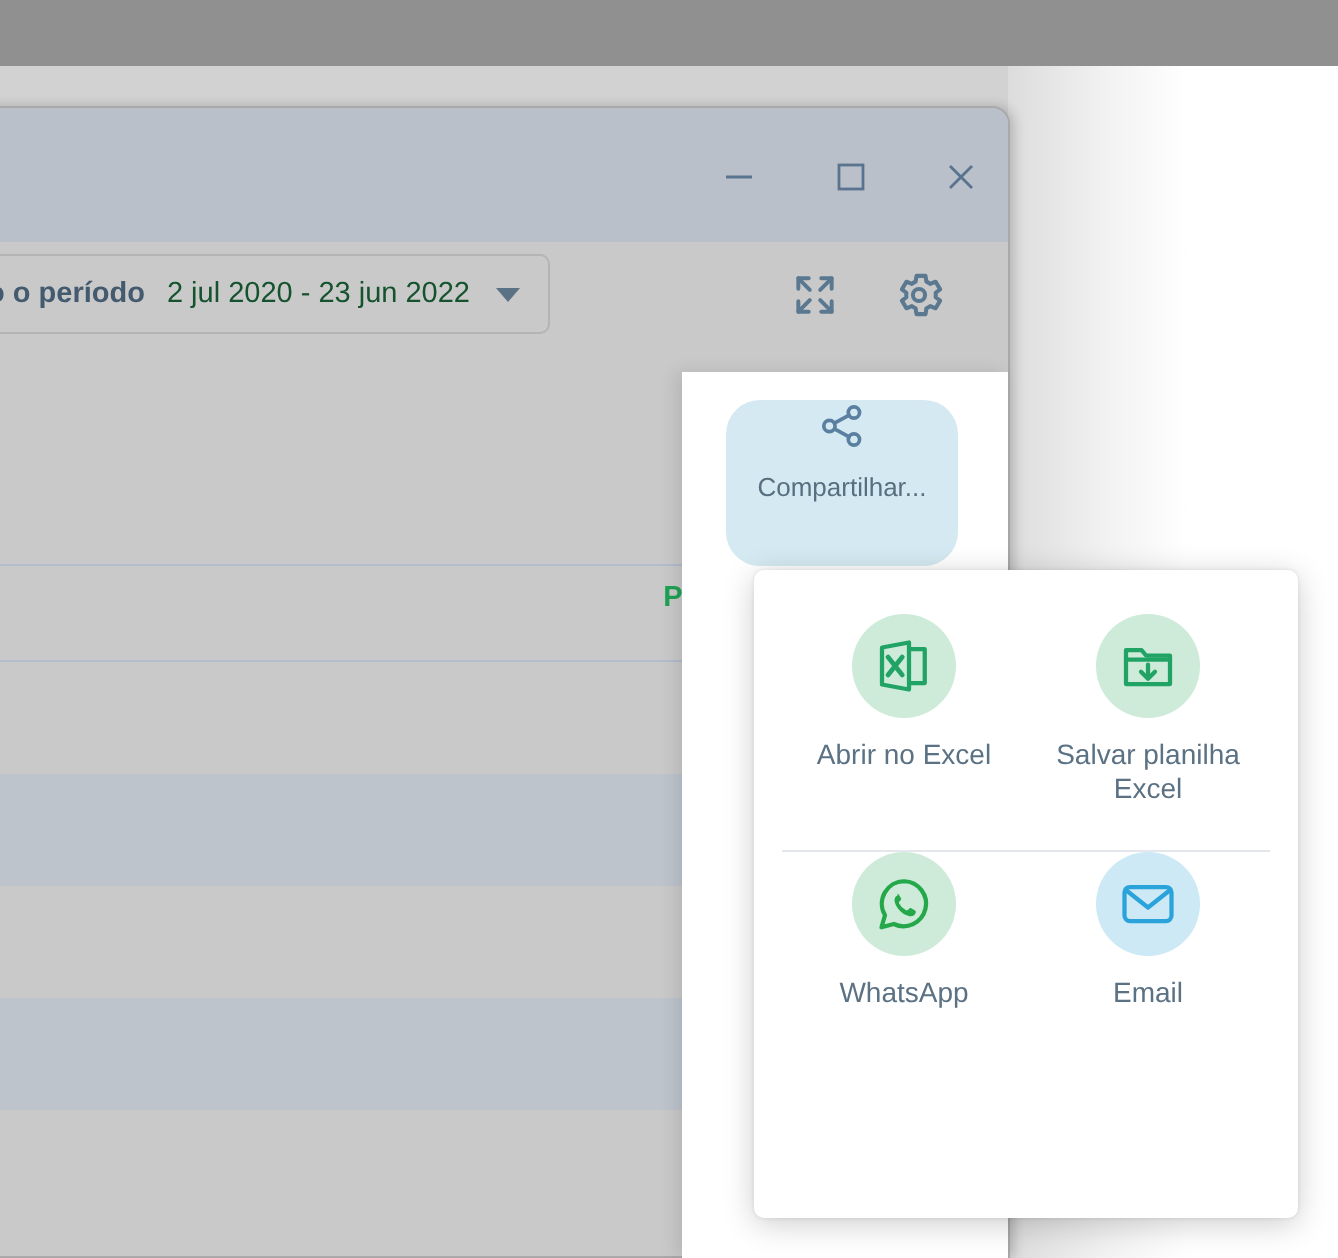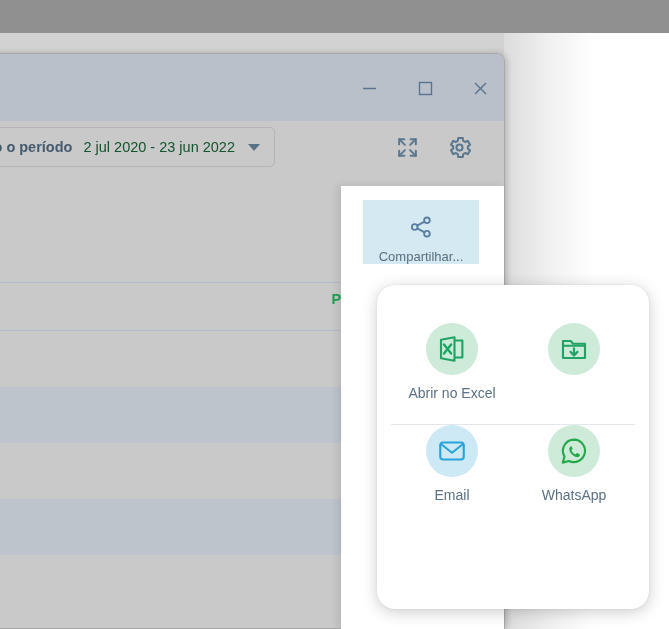--- a/index.html
+++ b/index.html
@@ -200,46 +200,46 @@
     width: 163px;
     height: 443px;
     background: #ffffff;
     box-shadow: -3px 0 8px rgba(0,0,0,0.10);
   }
   #share-trigger {
     position: absolute;
     left: 22px;
     top: 14px;
     width: 116px;
-    height: 64px;
+    height: 83px;
     background: #d4e9f1;
-    border-radius: 1px;
+    border-radius: 17px;
     display: flex;
     flex-direction: column;
     align-items: center;
-    justify-content: flex-end;
+    justify-content: flex-start;
     gap: 5px;
   }
   #share-trigger-label {
     font-size: 13px;
     color: #57707f;
   }
 
   
   #share-popup {
     position: absolute;
     left: 377px;
     top: 285px;
     width: 272px;
     height: 324px;
     background: #ffffff;
-    border-radius: 18px;
+    border-radius: 5px;
     box-shadow: 0 3px 16px rgba(0,0,0,0.20), 0 0 2px rgba(0,0,0,0.10);
     box-sizing: border-box;
-    padding: 16px 14px;
+    padding: 0 14px;
   }
   #export-options {
     display: flex;
     padding-top: 22px;
   }
   #share-options {
     display: flex;
   }
   .opt-tile {
     flex: 1 1 0;
@@ -412,43 +412,44 @@
 
     <div class="opt-tile">
       <span class="opt-circle circle-green">
         <svg width="30" height="30" viewBox="0 0 24 24" aria-hidden="true" fill="none" stroke="#21a366" stroke-width="1.7" stroke-linejoin="round" stroke-linecap="round">
           <path d="M3.2 19.2 V5.6 h6.2 l1.8 2.2 h9.6 v11.4 z"></path>
           <line x1="3.2" y1="9.4" x2="20.8" y2="9.4"></line>
           <line x1="12" y1="11.4" x2="12" y2="16.9"></line>
           <polyline points="9.2,14.3 12,17.1 14.8,14.3"></polyline>
         </svg>
       </span>
+      <span class="opt-label">Salvar planilha Excel</span>
     </div>
 
   </div>
 
   <div id="popup-divider"></div>
 
 
   <div id="share-options">
+
+    <div class="opt-tile">
+      <span class="opt-circle circle-green">
+        <svg width="30" height="30" viewBox="0 0 24 24" aria-hidden="true">
+          <path d="M12.1 2.9a9 9 0 0 0-7.7 13.6L3 21.3l4.9-1.3a9 9 0 1 0 4.2-17.1z" fill="none" stroke="#25a84a" stroke-width="1.7" stroke-linejoin="round"></path>
+          <path d="M9.1 7.9c.3-.1.6 0 .8.3l.9 1.5c.1.2.1.5-.1.7l-.6.7c-.2.2-.2.4-.1.6a6.2 6.2 0 0 0 2.8 2.8c.2.1.5.1.7-.1l.7-.6c.2-.2.5-.2.7-.1l1.5.9c.3.2.4.5.3.8-.2.8-1 1.5-1.9 1.5-2.9 0-6.6-3.7-6.6-6.6 0-.9.7-1.7 1.5-1.9z" fill="#25a84a"></path>
+        </svg>
+      </span>
+      <span class="opt-label">WhatsApp</span>
+    </div>
 
     <div class="opt-tile">
       <span class="opt-circle circle-blue">
         <svg width="30" height="30" viewBox="0 0 24 24" aria-hidden="true" fill="none" stroke="#29a3da" stroke-width="1.7" stroke-linejoin="round">
           <rect x="2.6" y="5.2" width="18.8" height="13.6" rx="2.2"></rect>
           <polyline points="3.4,6.6 12,13.4 20.6,6.6"></polyline>
         </svg>
       </span>
       <span class="opt-label">Email</span>
     </div>
 
-    <div class="opt-tile">
-      <span class="opt-circle circle-green">
-        <svg width="30" height="30" viewBox="0 0 24 24" aria-hidden="true">
-          <path d="M12.1 2.9a9 9 0 0 0-7.7 13.6L3 21.3l4.9-1.3a9 9 0 1 0 4.2-17.1z" fill="none" stroke="#25a84a" stroke-width="1.7" stroke-linejoin="round"></path>
-          <path d="M9.1 7.9c.3-.1.6 0 .8.3l.9 1.5c.1.2.1.5-.1.7l-.6.7c-.2.2-.2.4-.1.6a6.2 6.2 0 0 0 2.8 2.8c.2.1.5.1.7-.1l.7-.6c.2-.2.5-.2.7-.1l1.5.9c.3.2.4.5.3.8-.2.8-1 1.5-1.9 1.5-2.9 0-6.6-3.7-6.6-6.6 0-.9.7-1.7 1.5-1.9z" fill="#25a84a"></path>
-        </svg>
-      </span>
-      <span class="opt-label">WhatsApp</span>
-    </div>
-
   </div>
 </div>
 
 </body></html>

